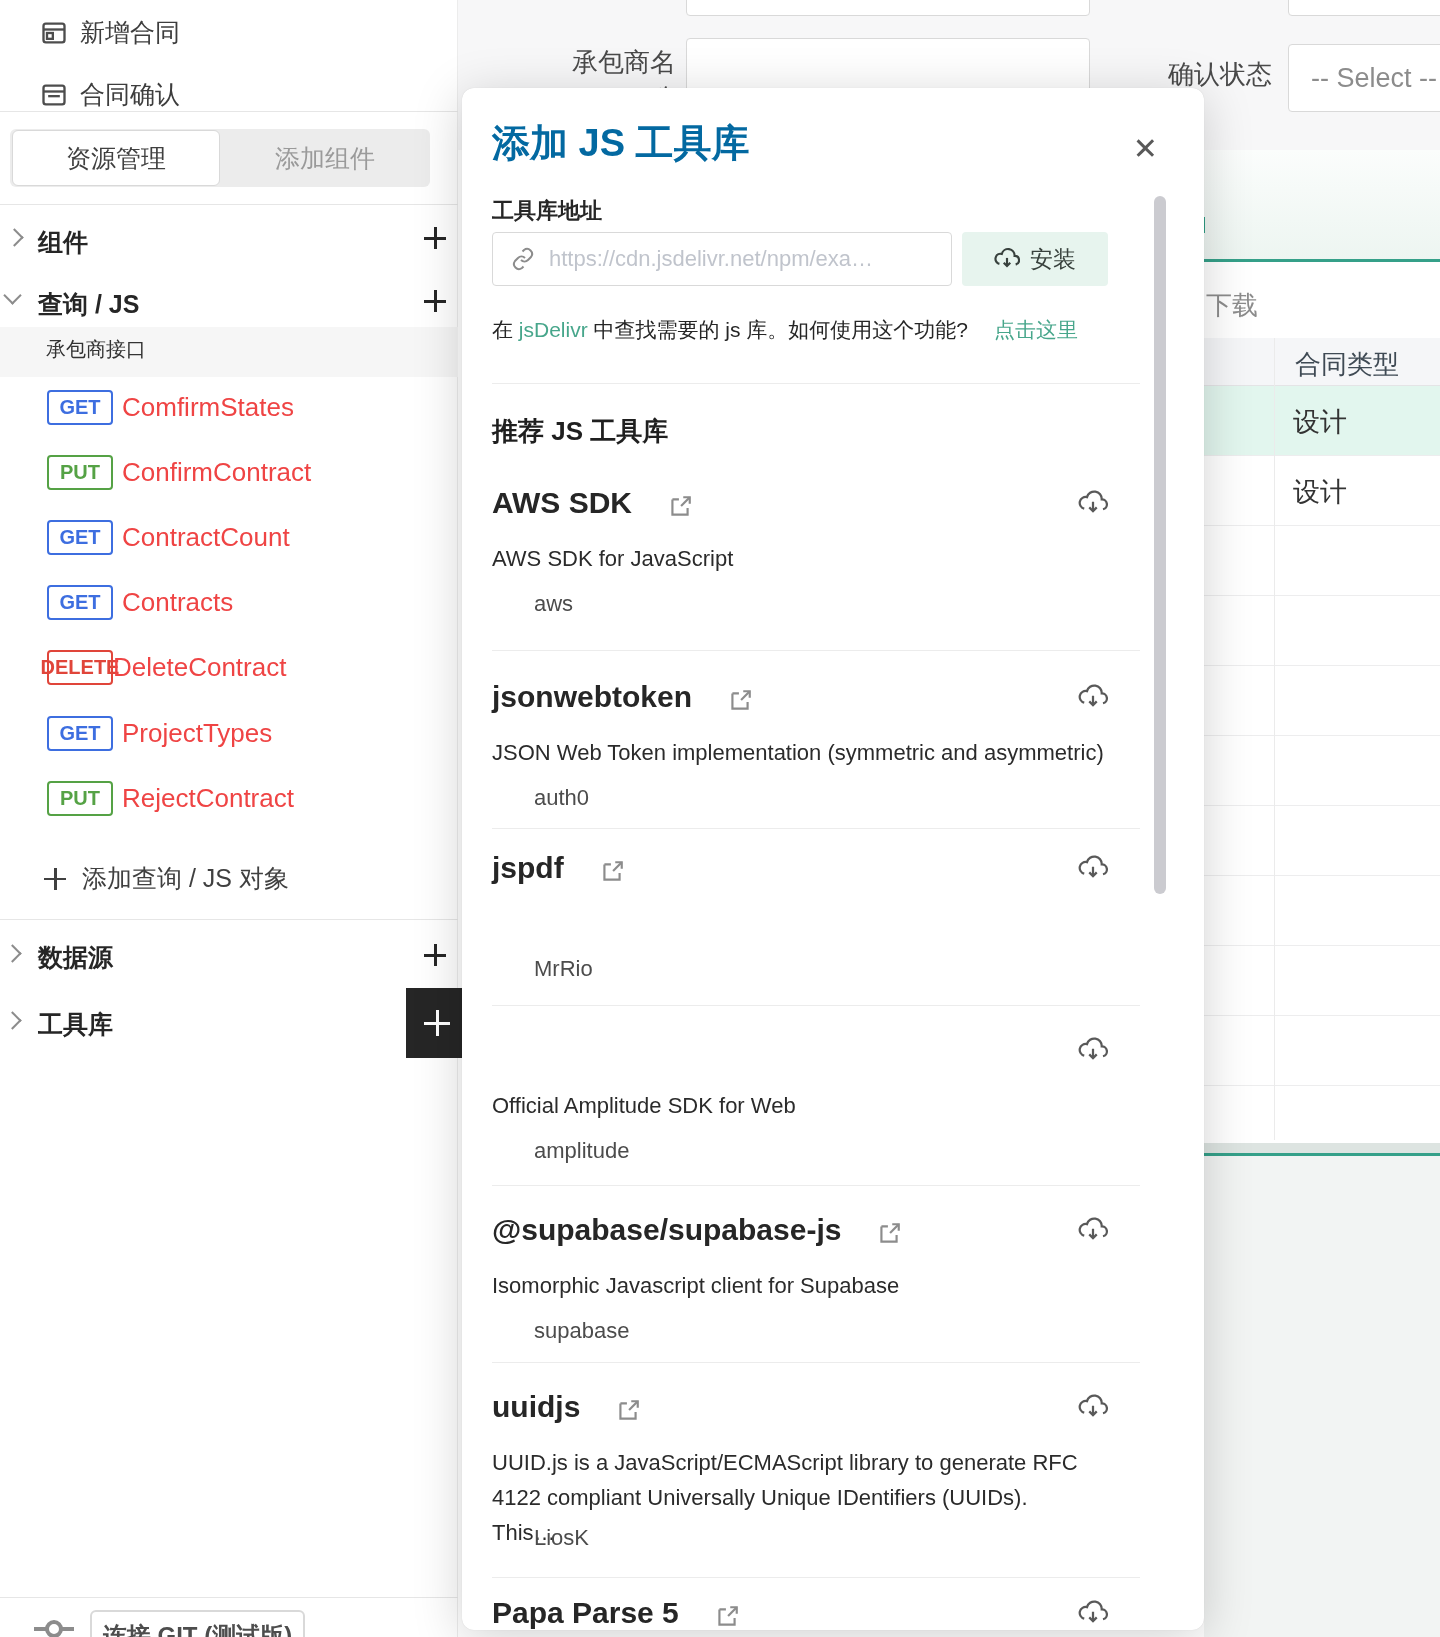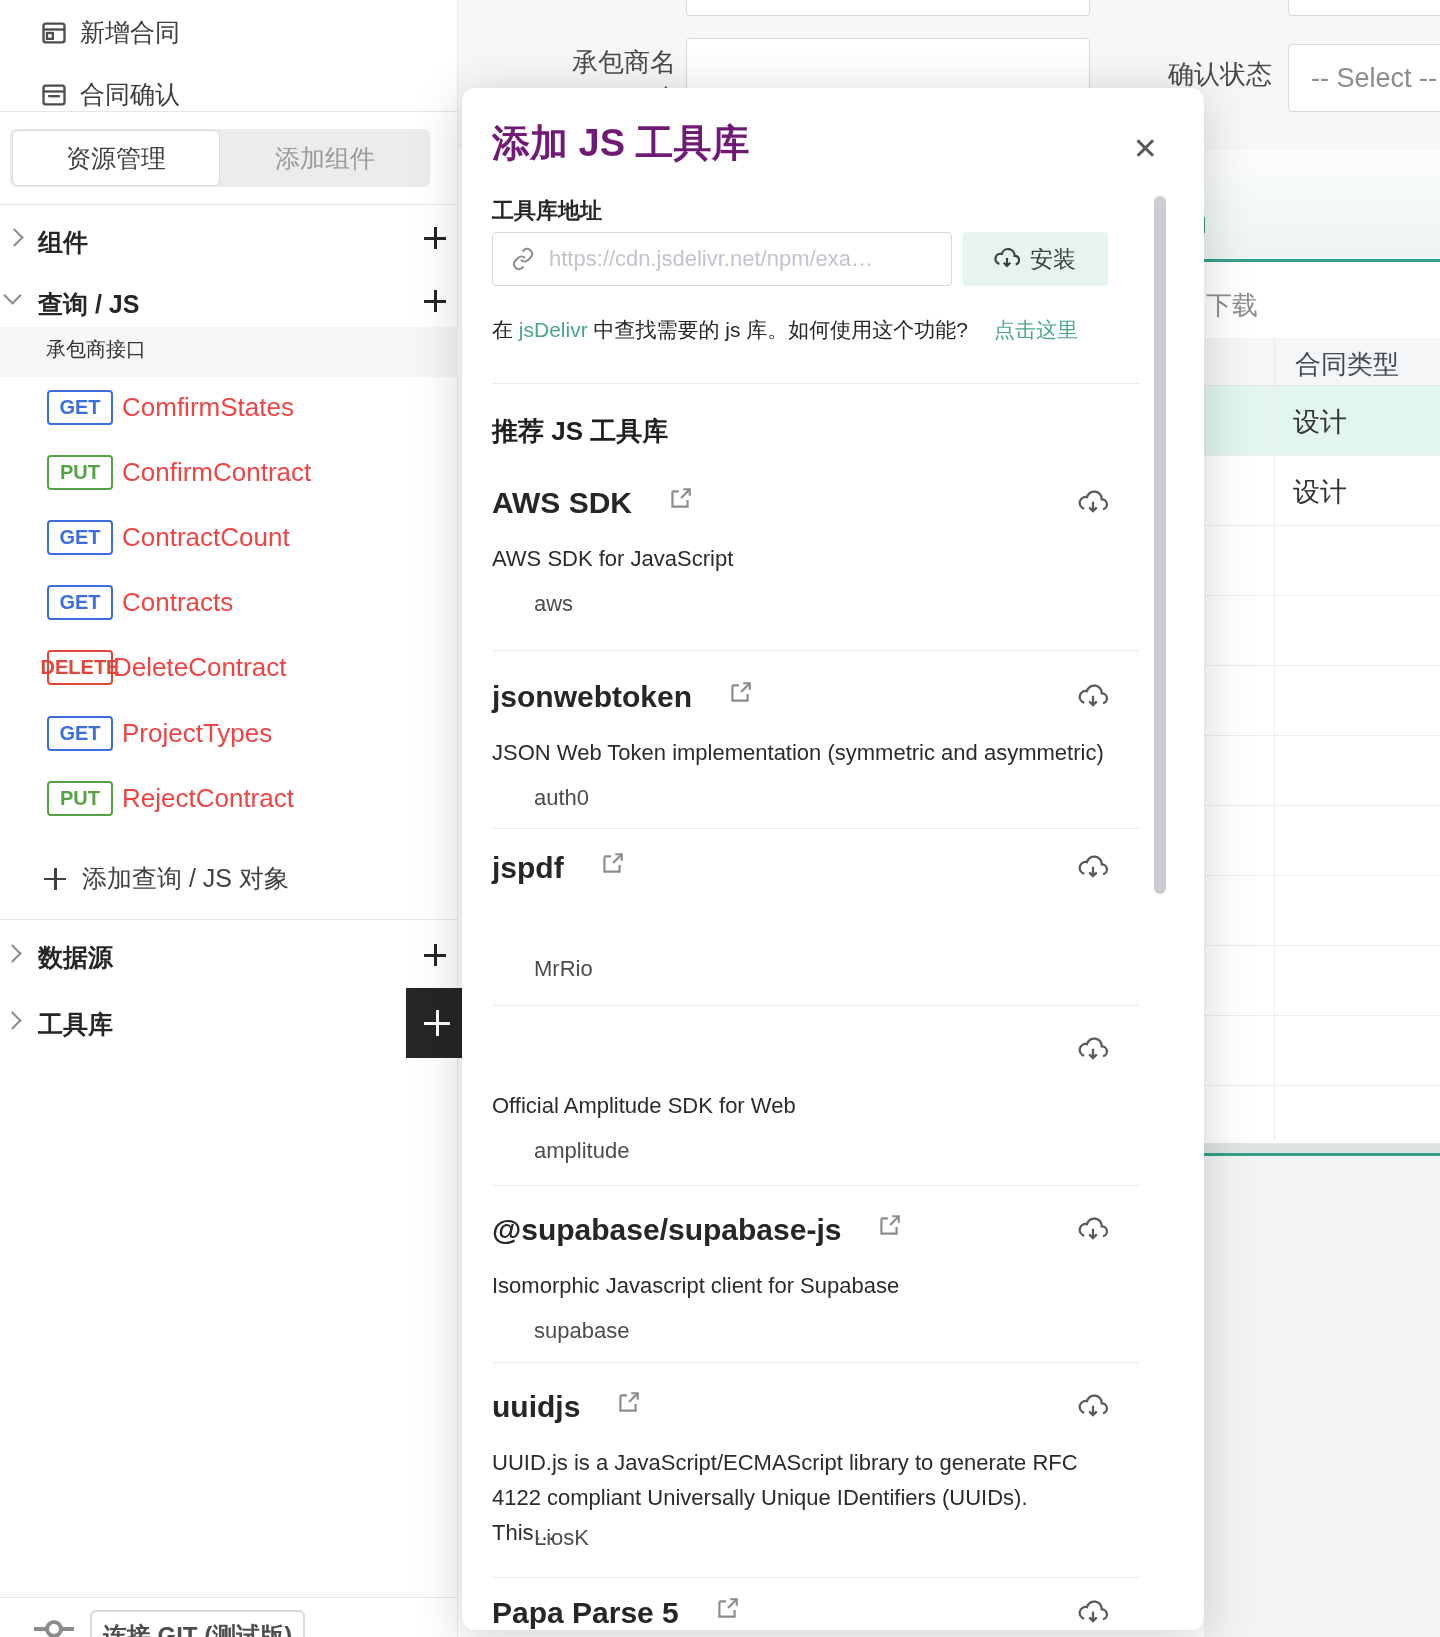--- a/index.html
+++ b/index.html
@@ -68,34 +68,34 @@
   .bg-table .col-line { position:absolute; left:70px; top:0; width:1px; height:802px; background:#ebebeb; }
   .trow { position:absolute; left:0; width:100%; height:70px; border-bottom:1px solid #ededee; background:#fff; }
   .trow.sel { background:#e2f6ee; }
   .trow span { position:absolute; left:89px; top:18px; font-size:27px; color:#333; }
   .canvas-band { left:1204px; top:1143px; width:236px; height:10px; background:#dde4e1; }
   .teal-line-bottom { left:1204px; top:1153px; width:236px; height:3px; background:#35a089; }
   .canvas-foot { left:1204px; top:1156px; width:236px; height:481px; background:#f2f4f3; }
 
   
   .modal { position:absolute; left:462px; top:88px; width:742px; height:1542px; background:#fff; border-radius:12px; box-shadow:0 8px 50px rgba(0,0,0,.18), 0 0 1px rgba(0,0,0,.15); z-index:100; overflow:hidden; }
-  .modal-title { position:absolute; left:30px; top:30px; font-size:38px; font-weight:bold; color:#701a75; }
+  .modal-title { position:absolute; left:30px; top:30px; font-size:38px; font-weight:bold; color:#0369a1; }
   .modal-close { position:absolute; right:46px; top:46px; font-size:30px; color:#595959; line-height:1; cursor:pointer; }
   .url-label { position:absolute; left:30px; top:108px; font-size:22px; font-weight:bold; color:#262626; }
   .url-input { position:absolute; left:30px; top:144px; width:460px; height:54px; border:1px solid #d9d9d9; border-radius:4px; background:#fff; display:flex; align-items:center; padding-left:18px; gap:14px; }
   .url-input .ph { font-size:22px; color:#c0c4cc; white-space:nowrap; overflow:hidden; }
   .install-btn { position:absolute; left:500px; top:144px; width:146px; height:54px; background:#e7f4ee; border:none; border-radius:4px; display:flex; align-items:center; justify-content:center; gap:10px; font-size:23px; color:#38413d; }
   .helper { position:absolute; left:30px; top:228px; font-size:21px; color:#262626; white-space:nowrap; }
   .helper .lnk { color:#47a68b; }
   .helper .lnk2 { color:#47a68b; margin-left:26px; }
   .m-divider { position:absolute; left:30px; width:648px; height:1px; background:#ececec; }
   .rec-title { position:absolute; left:30px; top:326px; font-size:26px; font-weight:bold; color:#1f1f1f; }
 
   .lib { position:absolute; left:30px; width:616px; height:150px; }
-  .lib-name-row { position:absolute; left:0; top:0; display:flex; align-items:flex-start; gap:35px; }
+  .lib-name-row { position:absolute; left:0; top:0; display:flex; align-items:flex-end; gap:35px; }
   .lib-name { font-size:30px; font-weight:bold; color:#262626; white-space:nowrap; }
   .ext-icon { width:26px; height:26px; color:#8c8c8c; }
   .cloud-btn { position:absolute; right:0; top:2px; width:30px; height:30px; color:#595959; cursor:pointer; }
   .lib-desc { position:absolute; left:0; top:55px; font-size:22px; color:#2b2b2b; line-height:35px; max-width:616px; }
   .lib-author { position:absolute; left:42px; top:105px; font-size:22px; color:#4c4c4c; }
   .lib.two-line .lib-author { top:135px; }
 
   .modal-scrollbar { position:absolute; left:692px; top:108px; width:12px; height:698px; background:#cbcbd0; border-radius:6px; }
 </style>
 </head>

